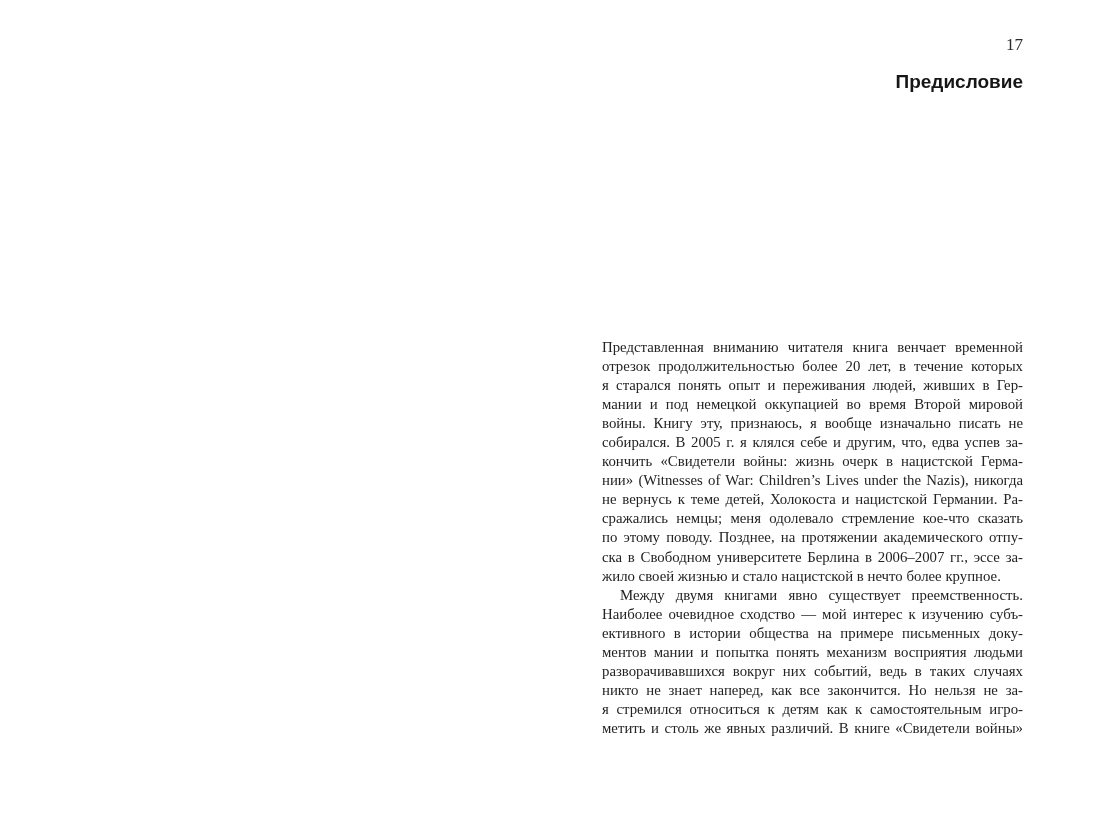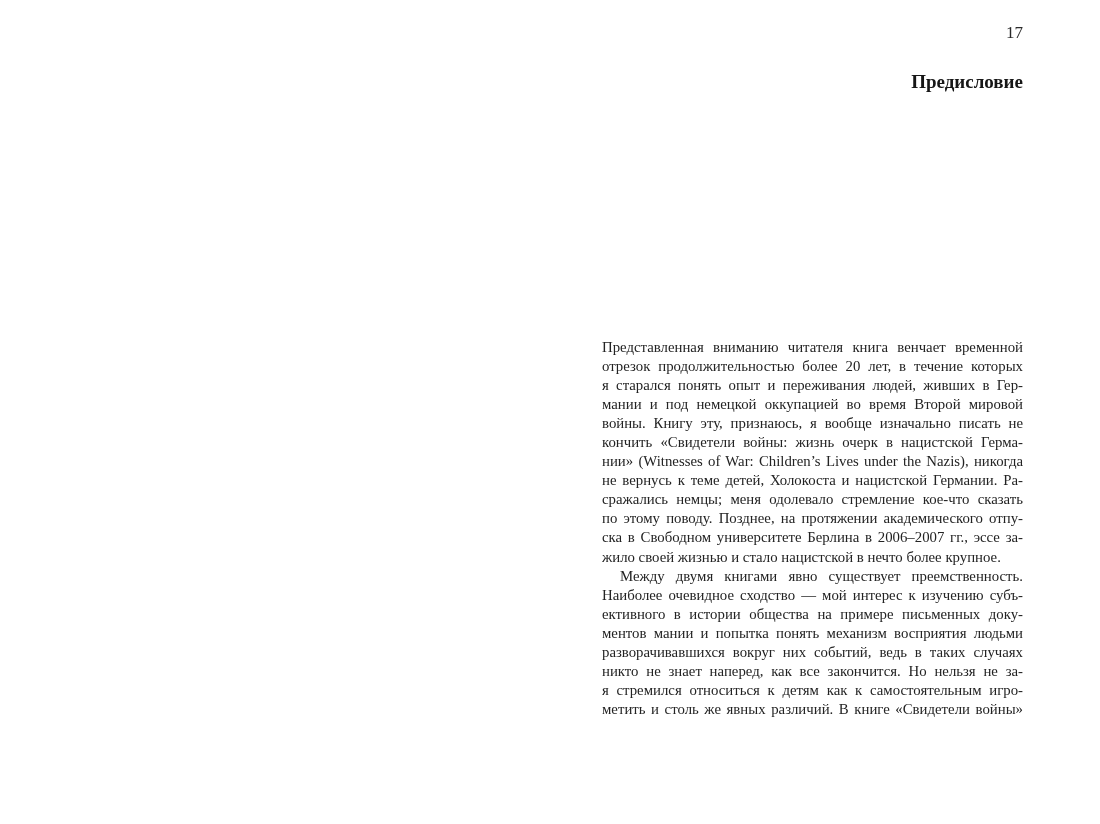--- a/index.html
+++ b/index.html
@@ -11,33 +11,33 @@
     position: relative;
     width: 1100px;
     height: 824px;
     background: #ffffff;
     overflow: hidden;
     font-family: "Liberation Serif", "DejaVu Serif", serif;
     color: #232323;
   }
   .folio {
     position: absolute;
-    top: 23px;
+    top: 35px;
     right: 77px;
     font-family: "Liberation Serif", "DejaVu Serif", serif;
     font-size: 17px;
     line-height: 19px;
     color: #2a2a2a;
     text-align: right;
   }
   .running-head {
     position: absolute;
     top: 71px;
     right: 77px;
-    font-family: Liberation Serif, serif;
+    font-family: Liberation Sans, sans-serif;
     font-weight: 700;
     font-size: 19px;
     line-height: 22px;
     color: #161616;
     text-align: right;
   }
   .text-block {
     position: absolute;
     left: 602px;
     top: 338px;
@@ -68,20 +68,21 @@
 
   <div class="running-head">Предисловие</div>
 
   <div class="text-block">
 
     <div class="ln">Представленная вниманию читателя книга венчает временной</div>
     <div class="ln">отрезок продолжительностью более 20 лет, в течение которых</div>
     <div class="ln">я старался понять опыт и переживания людей, живших в Гер-</div>
     <div class="ln">мании и под немецкой оккупацией во время Второй мировой</div>
     <div class="ln">войны. Книгу эту, признаюсь, я вообще изначально писать не</div>
+    <div class="ln">собирался. В 2005 г. я клялся себе и другим, что, едва успев за-</div>
     <div class="ln">кончить «Свидетели войны: жизнь очерк в нацистской Герма-</div>
     <div class="ln">нии» (Witnesses of War: Children’s Lives under the Nazis), никогда</div>
     <div class="ln">не вернусь к теме детей, Холокоста и нацистской Германии. Ра-</div>
     <div class="ln">сражались немцы; меня одолевало стремление кое-что сказать</div>
     <div class="ln">по этому поводу. Позднее, на протяжении академического отпу-</div>
     <div class="ln">ска в Свободном университете Берлина в 2006–2007 гг., эссе за-</div>
     <div class="ln para-end">жило своей жизнью и стало нацистской в нечто более крупное.</div>
 
     <div class="ln indent">Между двумя книгами явно существует преемственность.</div>
     <div class="ln">Наиболее очевидное сходство — мой интерес к изучению субъ-</div>

